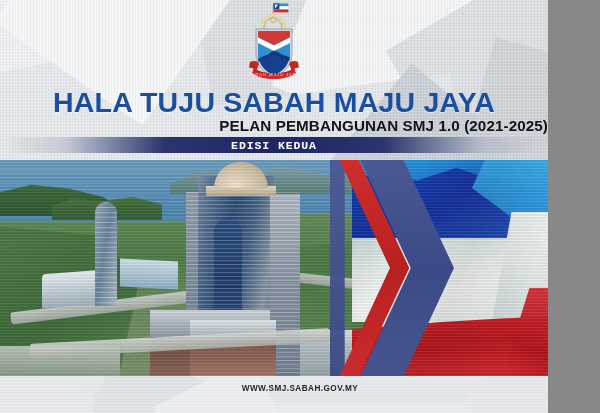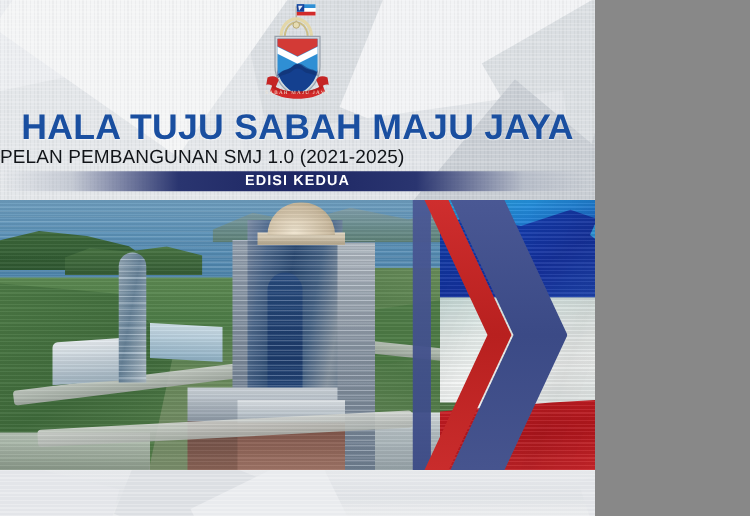--- a/index.html
+++ b/index.html
@@ -5,21 +5,21 @@
 <style>
   * { margin:0; padding:0; box-sizing:border-box; }
   html,body { background:#888; }
   body {
     font-family:"Liberation Sans", sans-serif;
     display:flex; align-items:flex-start; justify-content:flex-start;
   }
 
   .cover {
     position:relative;
-    width:476px; height:413px;
+    width:548px; height:413px;
     overflow:hidden;
     background:#ffffff;
   }
 
   
   .topbg {
     position:absolute; left:0; top:0; width:600px; height:166px;
     background:linear-gradient(160deg,#e9ebee 0%,#dfe2e6 40%,#d6dade 70%,#e6e8eb 100%);
     overflow:hidden;
   }
@@ -60,39 +60,39 @@
     position:absolute; left:0; right:0; top:86px;
     text-align:center;
     font-size:28.5px; font-weight:bold; letter-spacing:.2px;
     color:#1a4fa0;
     font-family:"Liberation Sans", sans-serif;
     text-shadow:0 1px 1px rgba(255,255,255,.6);
     white-space:nowrap;
   }
   .title-sub {
     position:absolute; left:0; right:0; top:117px;
-    text-align:left;
-    font-size:15.2px; font-weight:normal; letter-spacing:.1px;
+    text-align:right;
+    font-size:15.2px; font-weight:bold; letter-spacing:.1px;
     color:#111418;
     white-space:nowrap;
   }
   .edisi-band {
     position:absolute; left:0; right:0; top:137px; height:16px;
     background:linear-gradient(90deg,
         rgba(220,223,228,0) 0%,
         rgba(160,168,186,.45) 12%,
         #2a3570 30%,
         #1d2663 50%,
         #2a3570 70%,
         rgba(160,168,186,.45) 88%,
         rgba(220,223,228,0) 100%);
     display:flex; align-items:center; justify-content:center;
   }
   .edisi-band span {
-    color:#ffffff; font-size:11.5px; font-weight:bold; letter-spacing:.9px;
+    color:#ffffff; font-size:11.5px; font-weight:bold; letter-spacing:.9px;font-family:Liberation Mono, monospace;
   }
 
   
   .photoband { position:absolute; left:0; top:160px; width:600px; height:216px; overflow:hidden; }
 
   
   .city { position:absolute; left:0; top:0; width:380px; height:216px; overflow:hidden;
           background:#3c7fae; }
   .sea  { position:absolute; left:0; top:0; width:380px; height:78px;
           background:linear-gradient(180deg,#6d9dbe 0%,#5e93b8 30%,#4f86ae 65%,#4e87ad 100%); }
@@ -345,16 +345,17 @@
     <div class="chev chev-red"></div>
 
   </div>
 
   <div class="footer">
     <div class="foot-facet ff1"></div>
     <div class="foot-facet ff2"></div>
     <div class="foot-facet ff3"></div>
     <div class="foot-facet ff4"></div>
     <div class="foot-text">
+      <div class="foot-l2">WWW.SMJ.SABAH.GOV.MY</div>
     </div>
   </div>
 
 </div>
 
 </body></html>

